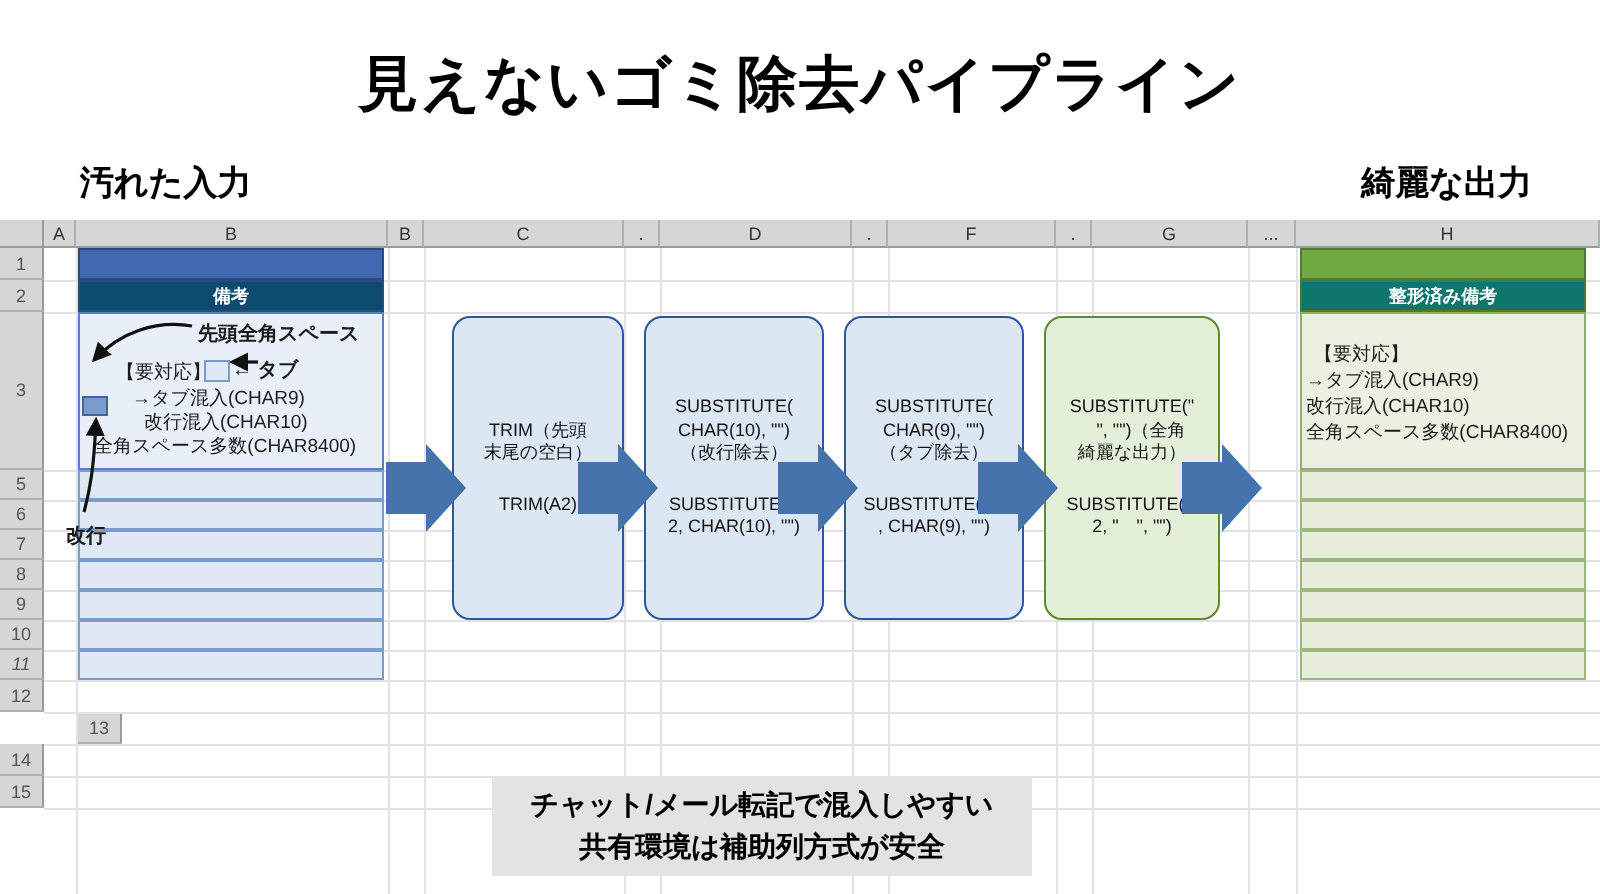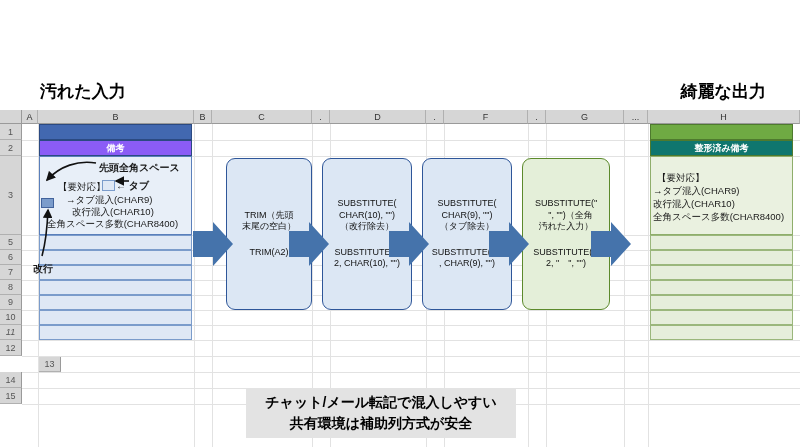--- a/index.html
+++ b/index.html
@@ -55,21 +55,21 @@
   }
   .gridline-h{position:absolute;left:22px;right:0;height:1px;background:#e2e2e2;}
   .gridline-v{position:absolute;top:14px;bottom:0;width:1px;background:#e2e2e2;}
 
   
   .tbl{position:absolute;box-sizing:border-box;}
   .tbl-blue-hdr1{
     background:#4268b0;border:1px solid #2b4a82;
   }
   .tbl-blue-hdr2{
-    background:#8b5cf6;border:1px solid #2b4a82;
+    background:#0c4a6e;border:1px solid #2b4a82;
     color:#fff;font-size:9px;font-weight:bold;
     display:flex;align-items:center;justify-content:center;
   }
   .tbl-blue-body{
     background:#e8eff8;border:1px solid #5a7fbb;
   }
   .tbl-blue-row{
     background:#dfe8f5;border:1px solid #7b9ccb;
   }
 
@@ -125,20 +125,21 @@
   }
   .lfmark{
     position:absolute;background:#7b9ccb;border:1px solid #42639c;
   }
 </style>
 </head>
 <body>
 
 <div id="stage">
 
+  <div class="title">見えないゴミ除去パイプライン</div>
   <div class="lbl-left">汚れた入力</div>
   <div class="lbl-right">綺麗な出力</div>
 
   <div class="sheet">
 
     <div class="corner"></div>
 
     <div class="colhead" style="left:22px;width:16px;">A</div>
     <div class="colhead" style="left:38px;width:156px;">B</div>
     <div class="colhead" style="left:194px;width:18px;">B</div>
@@ -256,21 +257,21 @@
     <div class="head">CHAR(9), "")</div>
     <div class="head">（タブ除去）</div>
     <div class="gap"></div>
     <div class="formula">SUBSTITUTE(C2</div>
     <div class="formula">, CHAR(9), "")</div>
   </div>
 
   <div class="pbox green" style="left:522px;top:158px;width:88px;height:152px;">
     <div class="head">SUBSTITUTE("</div>
     <div class="head">　", "")（全角</div>
-    <div class="head">汚れた入力）</div>
+    <div class="head">綺麗な出力）</div>
     <div class="gap"></div>
     <div class="formula">SUBSTITUTE(D</div>
     <div class="formula">2, "　", "")</div>
   </div>
 
   <svg class="anno" viewBox="0 0 800 447">
     <defs>
       <marker id="ah" markerWidth="6" markerHeight="6" refX="5" refY="3" orient="auto">
         <path d="M0,0 L6,3 L0,6 z" fill="#111"></path>
       </marker>

